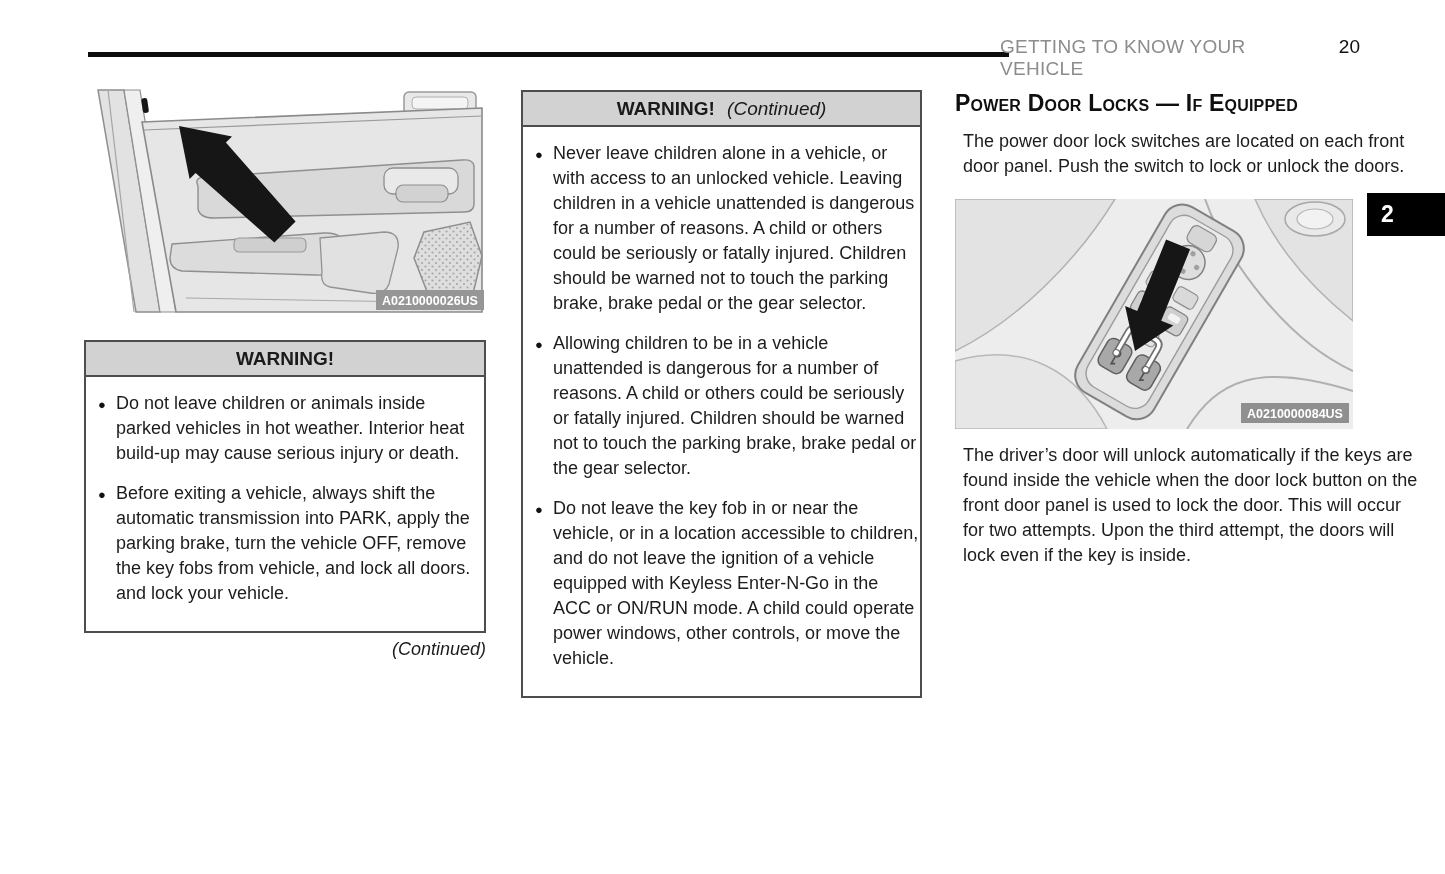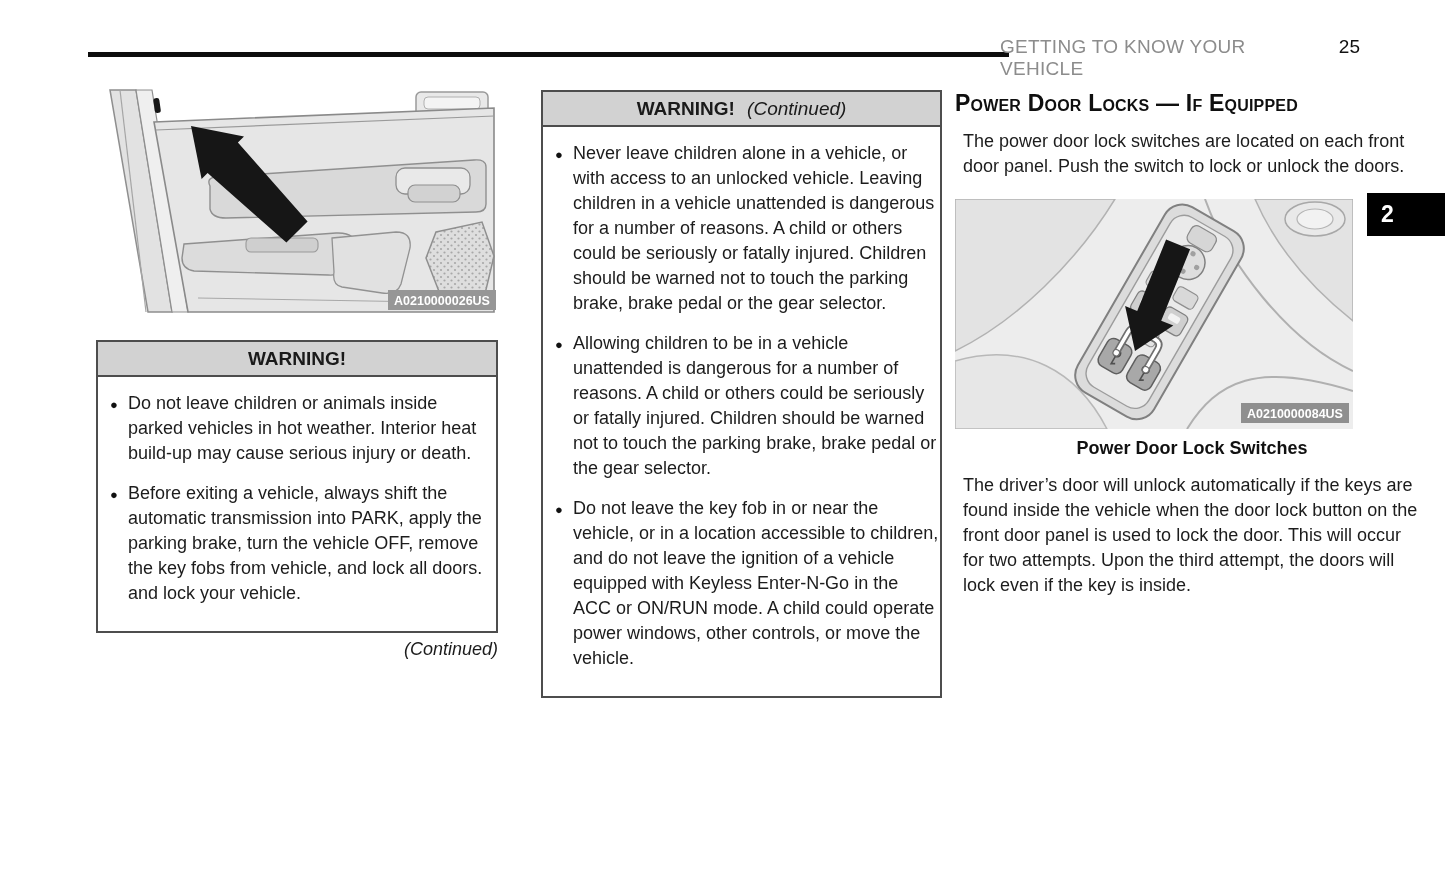--- a/index.html
+++ b/index.html
@@ -17,22 +17,22 @@
   .header-title{color:#8c8c8c;letter-spacing:.3px;}
   .header-pagenum{color:#111;font-weight:500;}
   
   .section-tab{
     position:absolute;left:1367px;top:193px;width:78px;height:43px;background:#000;
     color:#fff;font-size:23px;font-weight:700;display:flex;align-items:center;
     padding-left:14px;box-sizing:border-box;
   }
   
   .col{position:absolute;top:86px;}
-  .col-left{left:96px;width:402px;}
-  .col-mid{left:541px;top:90px;width:401px;}
+  .col-left{left:84px;width:402px;}
+  .col-mid{left:521px;top:90px;width:401px;}
   .col-right{left:955px;top:90px;width:474px;}
   
   .figure{position:relative;width:100%;}
   .figure svg{display:block;}
   .fig-caption{
     text-align:center;font-weight:700;font-size:18px;margin-top:9px;color:#111;
   }
   
   .warnbox{border:2px solid #4d4d4d;background:#fff;box-sizing:border-box;}
   .warnbox-left{margin-top:24px;}
@@ -65,21 +65,21 @@
   .wm-text{font-family:"Liberation Sans","DejaVu Sans",sans-serif;font-weight:700;}
 </style>
 </head>
 <body>
 
 <div class="page">
 
   <div class="header-rule"></div>
   <div class="header-meta">
     <span class="header-title">GETTING TO KNOW YOUR VEHICLE</span>
-    <span class="header-pagenum">25</span>
+    <span class="header-pagenum">20</span>
   </div>
 
   <div class="section-tab">
     <span>2</span>
   </div>
 
   <div class="col col-left">
 
     <div class="figure">
       <svg width="402" height="230" viewBox="0 0 402 230">
@@ -197,19 +197,18 @@
           </g>
         </g>
 
         <polygon points="180,152 218.3,126.5 206.2,121.7 235.1,50.3 211.1,40.5 182.2,111.9 170.1,107.1" fill="#161616"></polygon>
 
         <g>
           <rect x="286" y="204" width="108" height="20" fill="#8f8f8f"></rect>
           <text class="wm-text" x="340" y="219" font-size="12.5" fill="#ffffff" text-anchor="middle">A0210000084US</text>
         </g>
       </svg>
-      <div class="fig-caption">Power Door Lock Switches</div>
     </div>
 
     <p class="body-text right-body">The driver’s door will unlock automatically if the keys are found inside the vehicle when the door lock button on the front door panel is used to lock the door. This will occur for two attempts. Upon the third attempt, the doors will lock even if the key is inside.</p>
   </div>
 
 </div>
 
 </body></html>

